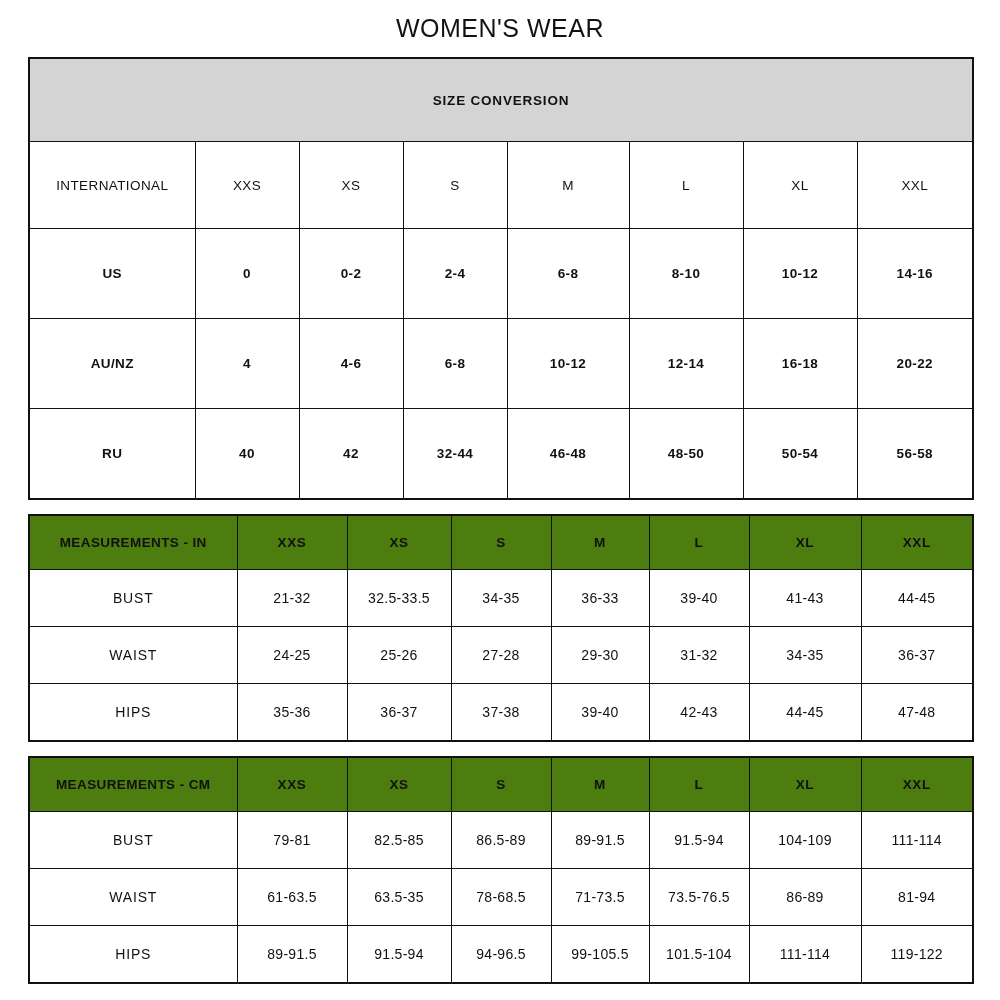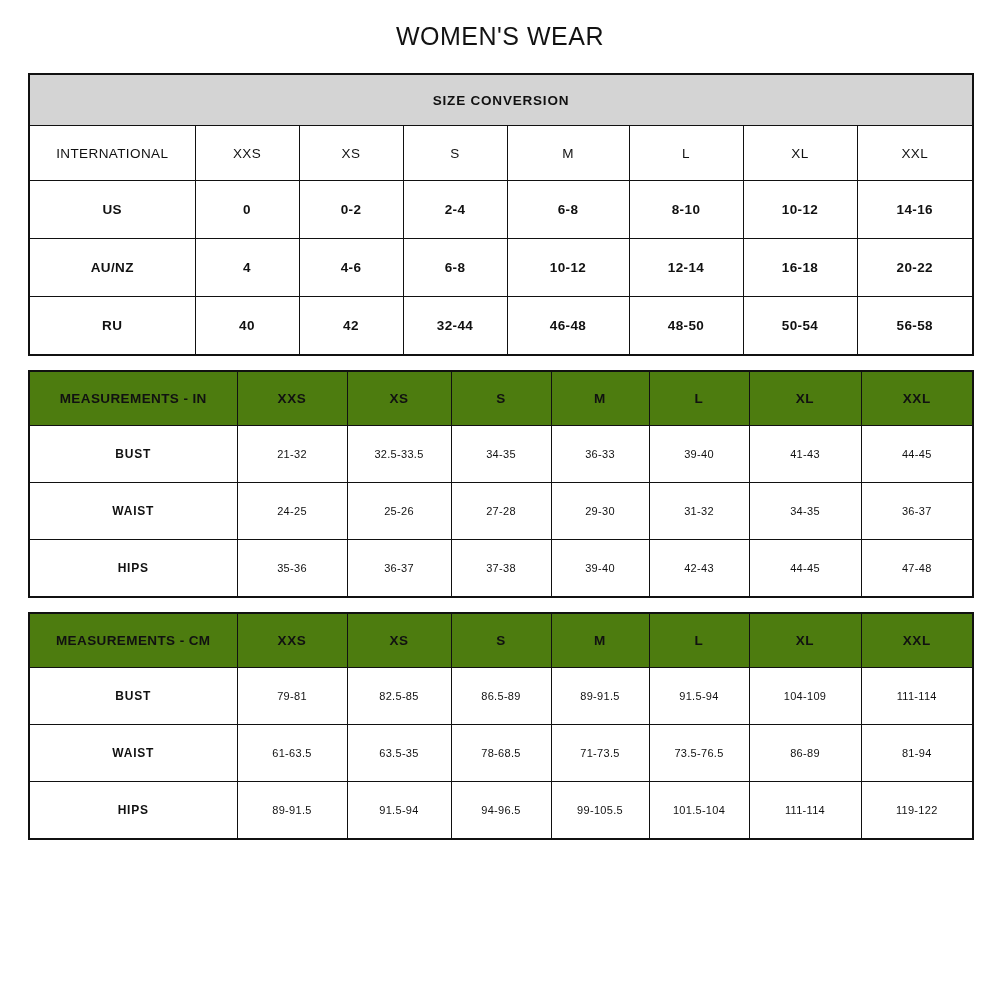--- a/index.html
+++ b/index.html
@@ -21,39 +21,39 @@
     padding: 0 28px;
     position: relative;
   }
   .page-title {
     text-align: center;
     font-size: 25px;
     font-weight: 400;
     letter-spacing: 0.5px;
     color: #121212;
     padding: 14px 0 14px 0;
-    margin: 8px;
+    margin: 0;
   }
   table {
     border-collapse: collapse;
     width: 944px;
     table-layout: fixed;
   }
   .tbl-conversion {
     border: 2px solid #111111;
   }
   .tbl-conversion td, .tbl-conversion th {
     border: 1px solid #111111;
     text-align: center;
     font-size: 13.5px;
     font-weight: 700;
     letter-spacing: 0.4px;
     color: #111111;
     height: 57px;
-    padding: 0 2px;
+    padding: 16px 2px;
   }
   .tbl-conversion .banner {
     background: #d4d4d4;
     font-size: 13.5px;
     font-weight: 700;
     letter-spacing: 0.8px;
     height: 50px;
     border-bottom: 1px solid #111111;
   }
   .tbl-conversion .hdr-row td {
@@ -82,26 +82,26 @@
     font-weight: 700;
     font-size: 13.5px;
     letter-spacing: 0.6px;
     height: 53px;
   }
   .tbl-meas thead td.first {
     text-align: center;
     letter-spacing: 0.4px;
   }
   .tbl-meas tbody td.rowlabel {
-    font-size: 12px;
-    font-weight: 700;
+    font-size: 14px;
+    font-weight: 400;
     letter-spacing: 0.8px;
   }
   .tbl-meas tbody td.val {
-    font-size: 11px;
+    font-size: 14px;
     font-weight: 400;
     letter-spacing: 0.3px;
   }
 </style>
 </head>
 <body>
 
 <div class="page">
 
   <h1 class="page-title">WOMEN'S WEAR</h1>

